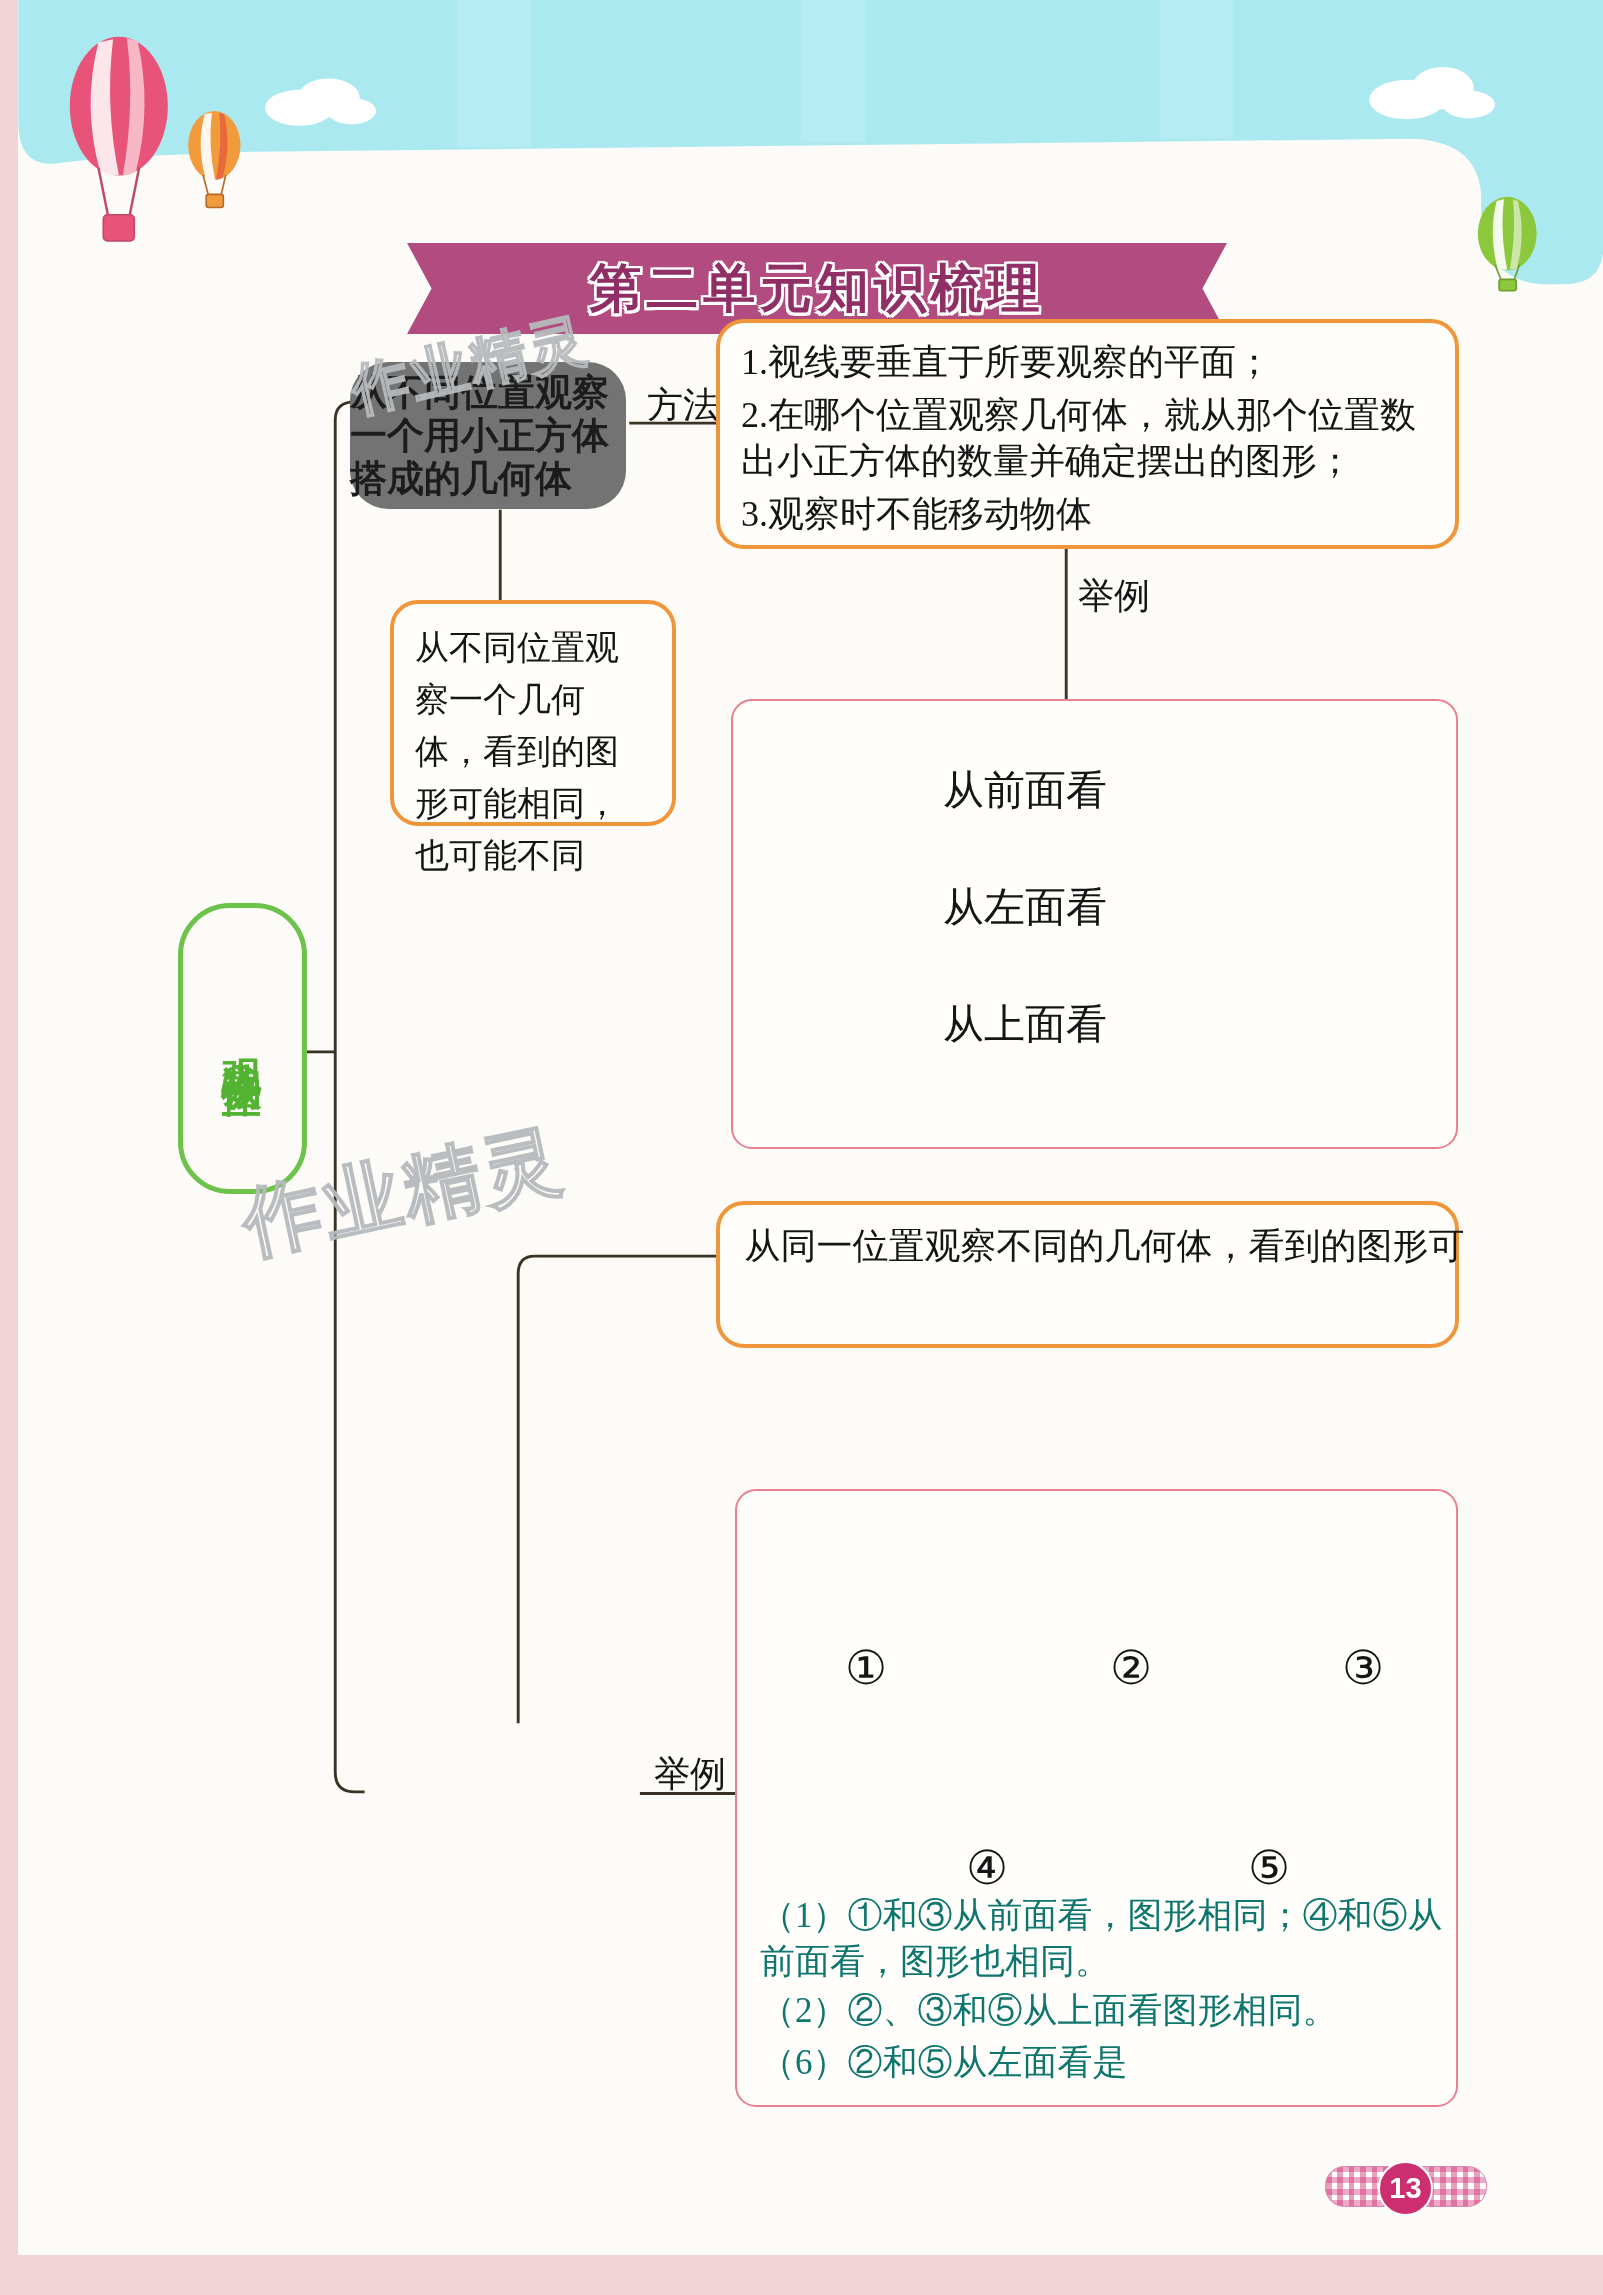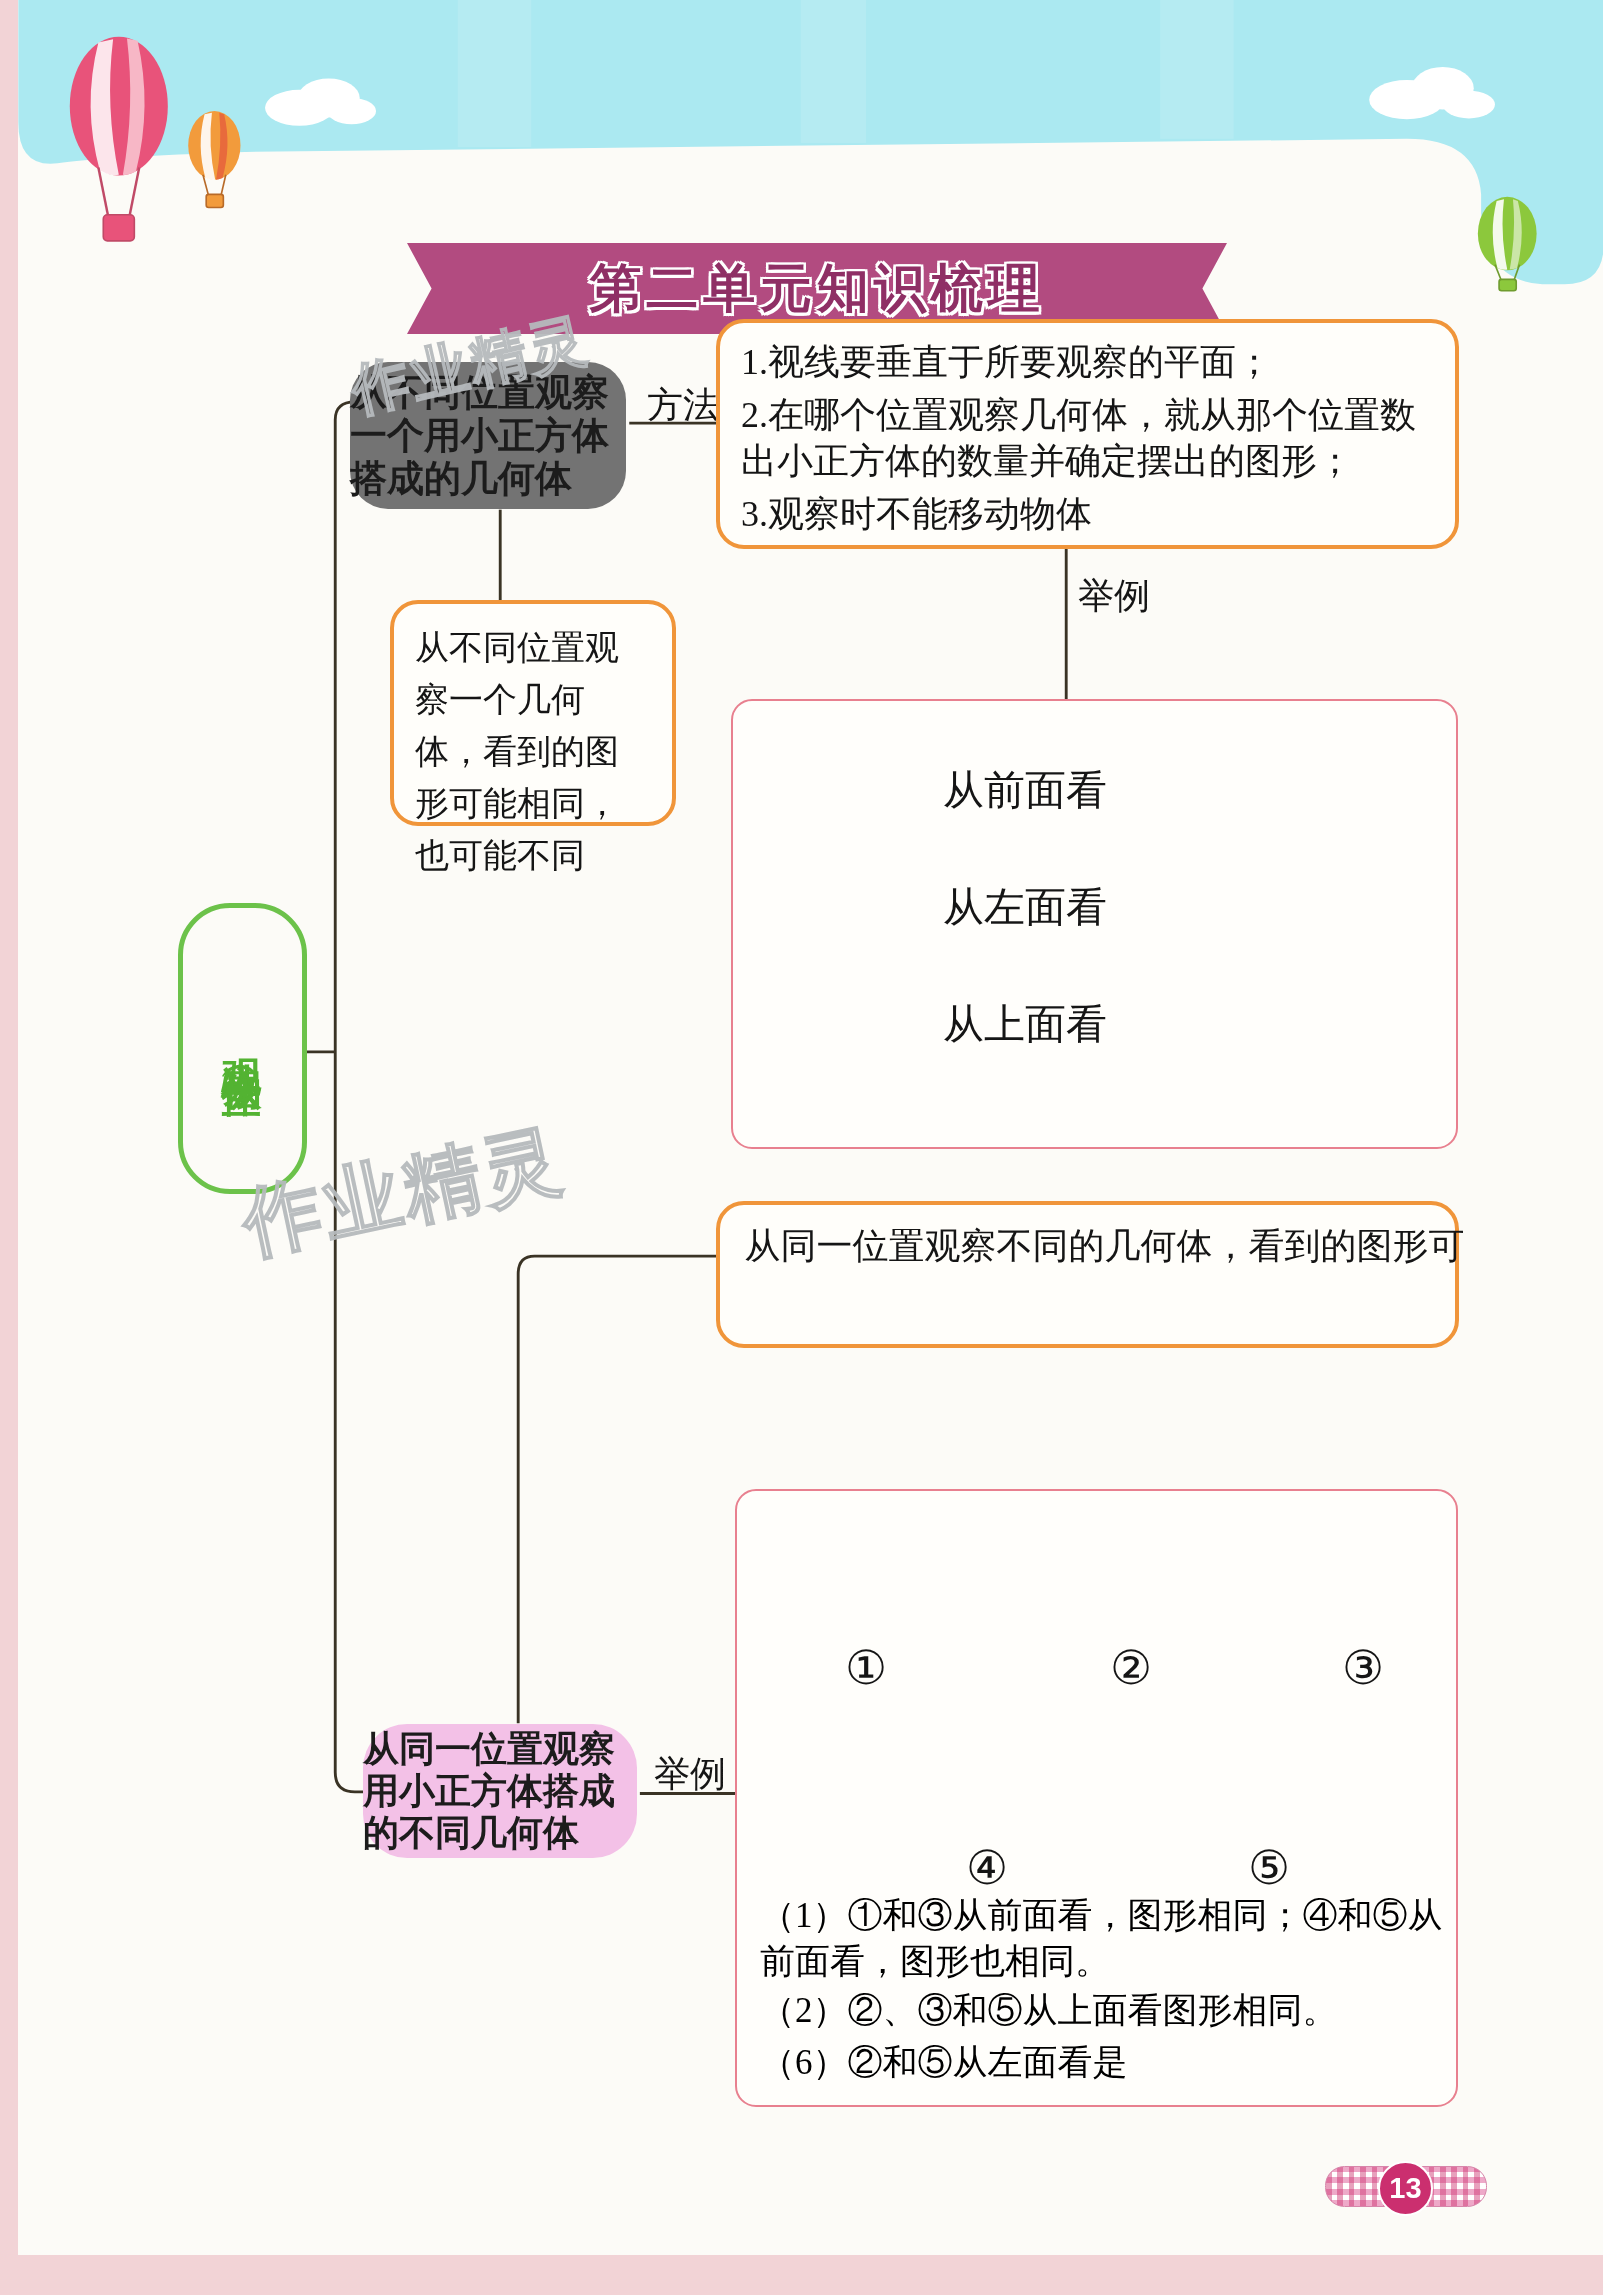--- a/index.html
+++ b/index.html
@@ -45,21 +45,21 @@
   .pbox2{left:735px;top:1489px;width:719px;height:614px;}
   
   .clabel{position:absolute;font-family:Liberation Sans, sans-serif;font-size:36px;color:#151515;}
   
   .vlabel{position:absolute;width:172px;text-align:center;font-family:"Liberation Serif",serif;
           font-size:41px;color:#151515;}
   
   .fig-num{position:absolute;font-family:"Liberation Serif",serif;font-size:47px;color:#151515;
            transform:translateX(-50%);}
   
-  .finding{position:absolute;font-family:"Liberation Serif",serif;font-size:35px;color:#000000;
+  .finding{position:absolute;font-family:"Liberation Serif",serif;font-size:35px;color:#0f766e;
            white-space:nowrap;text-align:right;}
   
   .badge{position:absolute;left:1325px;top:2166px;width:160px;height:39px;border-radius:19.6px;
      border:1.6px solid #d786ab;
      background-image:repeating-linear-gradient(90deg,rgba(204,47,110,.45) 0 5.7px,rgba(255,255,255,0) 5.7px 11.4px),
                       repeating-linear-gradient(0deg,rgba(236,160,195,.9) 0 5.7px,rgba(255,255,255,.85) 5.7px 11.4px);}
   .badge-circle{position:absolute;left:1378px;top:2161px;width:51px;height:51px;border-radius:50%;
      background:#cb2f6f;border:2.5px solid #fff;display:flex;align-items:center;justify-content:center;
      color:#fff;font-size:29px;font-weight:bold;}
   use.w{fill:#ffffff;stroke:#1c1c1c;stroke-width:2.4;stroke-linejoin:round;}
@@ -246,23 +246,20 @@
   <div class="vlabel" style="left:939px;top:763px;">从前面看</div>
   <div class="vlabel" style="left:939px;top:880px;">从左面看</div>
   <div class="vlabel" style="left:939px;top:997px;">从上面看</div>
 
   <div class="obox obox-note2">
     <div class="inner">
       <div class="ln">从同一位置观察不同的几何体，看到的图形可</div>
     </div>
   </div>
 
-  <div class="bubble bubble-pink">
-    <span>从同一位置观察用小正方体搭成的不同几何体</span>
-  </div>
 
   <div class="clabel" style="left:654px;top:1750px;">举例</div>
 
   <div class="pbox pbox2"></div>
   <div class="fig-num" style="left:866px;top:1640px;">①</div>
   <div class="fig-num" style="left:1131px;top:1640px;">②</div>
   <div class="fig-num" style="left:1363px;top:1640px;">③</div>
   <div class="fig-num" style="left:987px;top:1840px;">④</div>
   <div class="fig-num" style="left:1269px;top:1840px;">⑤</div>
 

